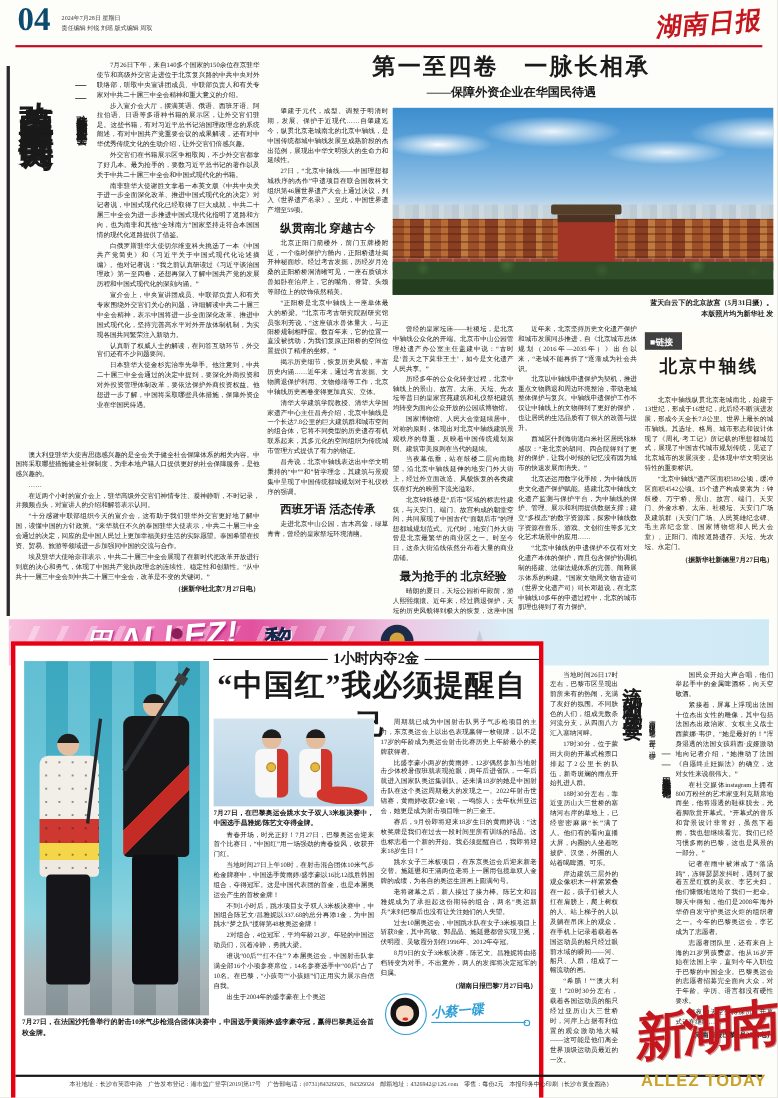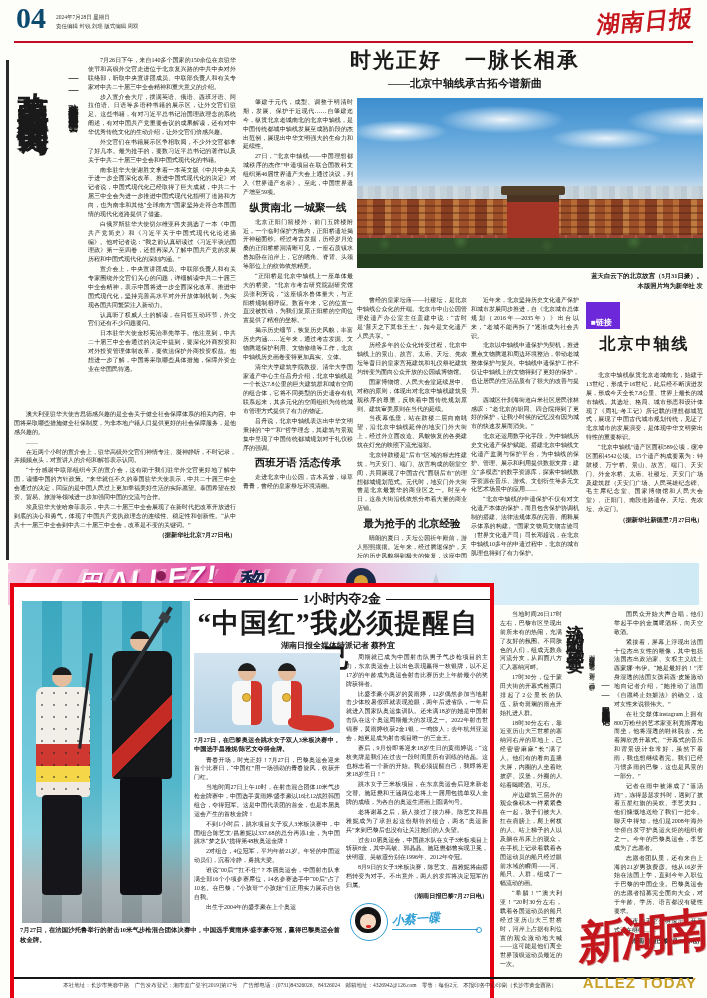--- a/index.html
+++ b/index.html
@@ -54,22 +54,22 @@
   .pc-trees{left:0;bottom:0;width:346px;height:30px;background:#2f4d28;
       background-image:radial-gradient(circle 10px at 8% 20%,#3c6132,transparent 70%),
                        radial-gradient(circle 12px at 30% 10%,#446b38,transparent 70%),
                        radial-gradient(circle 10px at 55% 25%,#3a5c30,transparent 70%),
                        radial-gradient(circle 12px at 80% 12%,#446b38,transparent 70%),
                        radial-gradient(circle 9px at 95% 30%,#33532c,transparent 70%);}
   .pc-trees2{left:0;bottom:0;width:346px;height:14px;background:#243d1f;}
   .c-caption{left:357px;top:271px;width:346px;text-align:right;font-size:6.4px;line-height:1.6;font-weight:bold;}
   
   .linkbox{left:586px;top:300px;width:117px;height:258px;background:#fffdf5;}
-  .lb-label{display:inline-block;background:#6d28d9;color:#fff;font-size:8px;font-weight:bold;
-            padding:15px 8px 1px 5px;margin:2px 0 3px;}
+  .lb-label{display:inline-block;background:#404040;color:#fff;font-size:8px;font-weight:bold;
+            padding:4px 8px 1px 5px;margin:2px 0 3px;}
   .lb-title{text-align:center;font-size:16px;font-weight:900;letter-spacing:2px;margin:2px 0 16px;}
   .linkbox .body-col p{font-size:6px;}
   
   .banner{left:8px;top:563px;width:691px;height:42px;overflow:hidden;
       background:linear-gradient(90deg,#f7c3de 0%,#ee8ac4 14%,#e2519f 32%,#ecc9e4 52%,#d9eef8 66%,#cfe9f5 100%);}
   .b-swoosh{left:-10px;top:6px;width:330px;height:30px;transform:skewX(-25deg);
       background:repeating-linear-gradient(90deg,rgba(255,255,255,.35) 0 6px,transparent 6px 26px);}
   .b-ba{left:70px;top:4px;font-size:24px;font-weight:900;color:#fff;font-style:italic;text-shadow:1px 1px 2px #b2247b;}
   .b-allez{left:100px;top:0px;font-size:29px;font-weight:900;color:#fff;font-style:italic;letter-spacing:1px;
       transform:rotate(-4deg);text-shadow:1px 2px 2px #b2247b;font-family:"Liberation Sans",sans-serif;}
@@ -187,22 +187,22 @@
           <p>澳大利亚驻华大使吉思德感兴趣的是全会关于健全社会保障体系的相关内容。中国将采取哪些措施健全社保制度，为非本地户籍人口提供更好的社会保障服务，是他感兴趣的。</p>
           <p>……</p>
           <p>在近两个小时的宣介会上，驻华高级外交官们神情专注、凝神静听，不时记录，并频频点头，对宣讲人的介绍和解答表示认同。</p>
           <p>“十分感谢中联部组织今天的宣介会，这有助于我们驻华外交官更好地了解中国，读懂中国的方针政策。”来华就任不久的泰国驻华大使表示，中共二十届三中全会通过的决定，回应的是中国人民过上更加幸福美好生活的实际愿望。泰国希望在投资、贸易、旅游等领域进一步加强同中国的交流与合作。</p>
           <p>埃及驻华大使哈奈菲表示，中共二十届三中全会展现了在新时代把改革开放进行到底的决心和勇气，体现了中国共产党执政理念的连续性、稳定性和创新性。“从中共十一届三中全会到中共二十届三中全会，改革是不变的关键词。”</p>
         </div>
       <div class="credit">（据新华社北京7月27日电）</div>
     </div>
   </div>
 
-  <div class="abs c-head">时光正好　一脉长相承</div>
-  <div class="abs c-sub">——北京中轴线承古拓今谱新曲</div>
+  <div class="abs c-head">第一至四卷　一脉长相承</div>
+  <div class="abs c-sub">——保障外资企业在华国民待遇</div>
 
   <div class="abs photo-city">
     <div class="abs pc-clouds"></div>
     <div class="abs pc-skyline"></div>
     <div class="abs pc-roofs"></div>
     <div class="abs pc-wall"></div>
     <div class="abs pc-gateroof"></div>
     <div class="abs pc-gate"></div>
     <div class="abs pc-crowd"></div>
     <div class="abs pc-trees"></div>
@@ -211,21 +211,21 @@
   <div class="abs c-caption">
     <div>蓝天白云下的北京故宫（5月31日摄）。</div>
     <div>本版照片均为新华社 发</div>
   </div>
 
   <div class="abs c-col1 body-col clip">
     <div>
         <p>肇建于元代，成型、调整于明清时期，发展、保护于近现代……自肇建迄今，纵贯北京老城南北的北京中轴线，是中国传统都城中轴线发展至成熟阶段的杰出范例，展现出中华文明强大的生命力和延续性。</p>
         <p>27日，“北京中轴线——中国理想都城秩序的杰作”申遗项目在联合国教科文组织第46届世界遗产大会上通过决议，列入《世界遗产名录》。至此，中国世界遗产增至59项。</p>
       </div>
-    <div class="subhead">纵贯南北 一城聚一线</div>
+    <div class="subhead">纵贯南北 穿越古今</div>
     <div>
         <p>北京正阳门箭楼外，前门五牌楼附近，一个临时保护方舱内，正阳桥遗址揭开神秘面纱。经过考古发掘，历经岁月沧桑的正阳桥桥洞清晰可见，一座石质镇水兽如卧在泊岸上，它的嘴角、脊背、头颈等部位上的纹饰依然精美。</p>
         <p>“正阳桥是北京中轴线上一座单体最大的桥梁。”北京市考古研究院副研究馆员张利芳说，“这座镇水兽体量大，与正阳桥规制相呼应。数百年来，它的位置一直没被扰动，为我们复原正阳桥的空间位置提供了精准的坐标。”</p>
         <p>揭示历史细节，恢复历史风貌，丰富历史内涵……近年来，通过考古发掘、文物腾退保护利用、文物修缮等工作，北京中轴线历史画卷变得更加真实、立体。</p>
         <p>清华大学建筑学院教授、清华大学国家遗产中心主任吕舟介绍，北京中轴线是一个长达7.8公里的巨大建筑群和城市空间的组合体，它将不同类型的历史遗存有机联系起来，其多元化的空间组织为传统城市管理方式提供了有力的物证。</p>
         <p>吕舟说，北京中轴线表达出中华文明秉持的“中”“和”哲学理念，其建筑与景观集中呈现了中国传统都城规划对于礼仪秩序的强调。</p>
       </div>
     <div class="subhead">西班牙语 活态传承</div>
     <div>
         <p>走进北京中山公园，古木高耸，绿草青青，曾经的皇家祭坛环境清幽。</p>
@@ -279,21 +279,20 @@
     <span class="abs b-eiffel"></span>
   </div>
 
   <div class="abs redbox">
     <div class="abs rb-kicker">
         <i></i>
         <b>1小时内夺2金</b>
         <i></i>
       </div>
     <div class="abs rb-head">“中国红”我必须提醒自己</div>
-    <div class="abs rb-byline">湖南日报全媒体特派记者 蔡矜宜</div>
 
     <div class="abs photo-shoot">
       <div class="ps-panels"></div>
       <div class="abs ps-l">
         <div class="ps-head"></div>
           <div class="torso"></div>
           <div class="legs"></div>
           <div class="rifle"></div>
       </div>
       <div class="abs ps-r">

